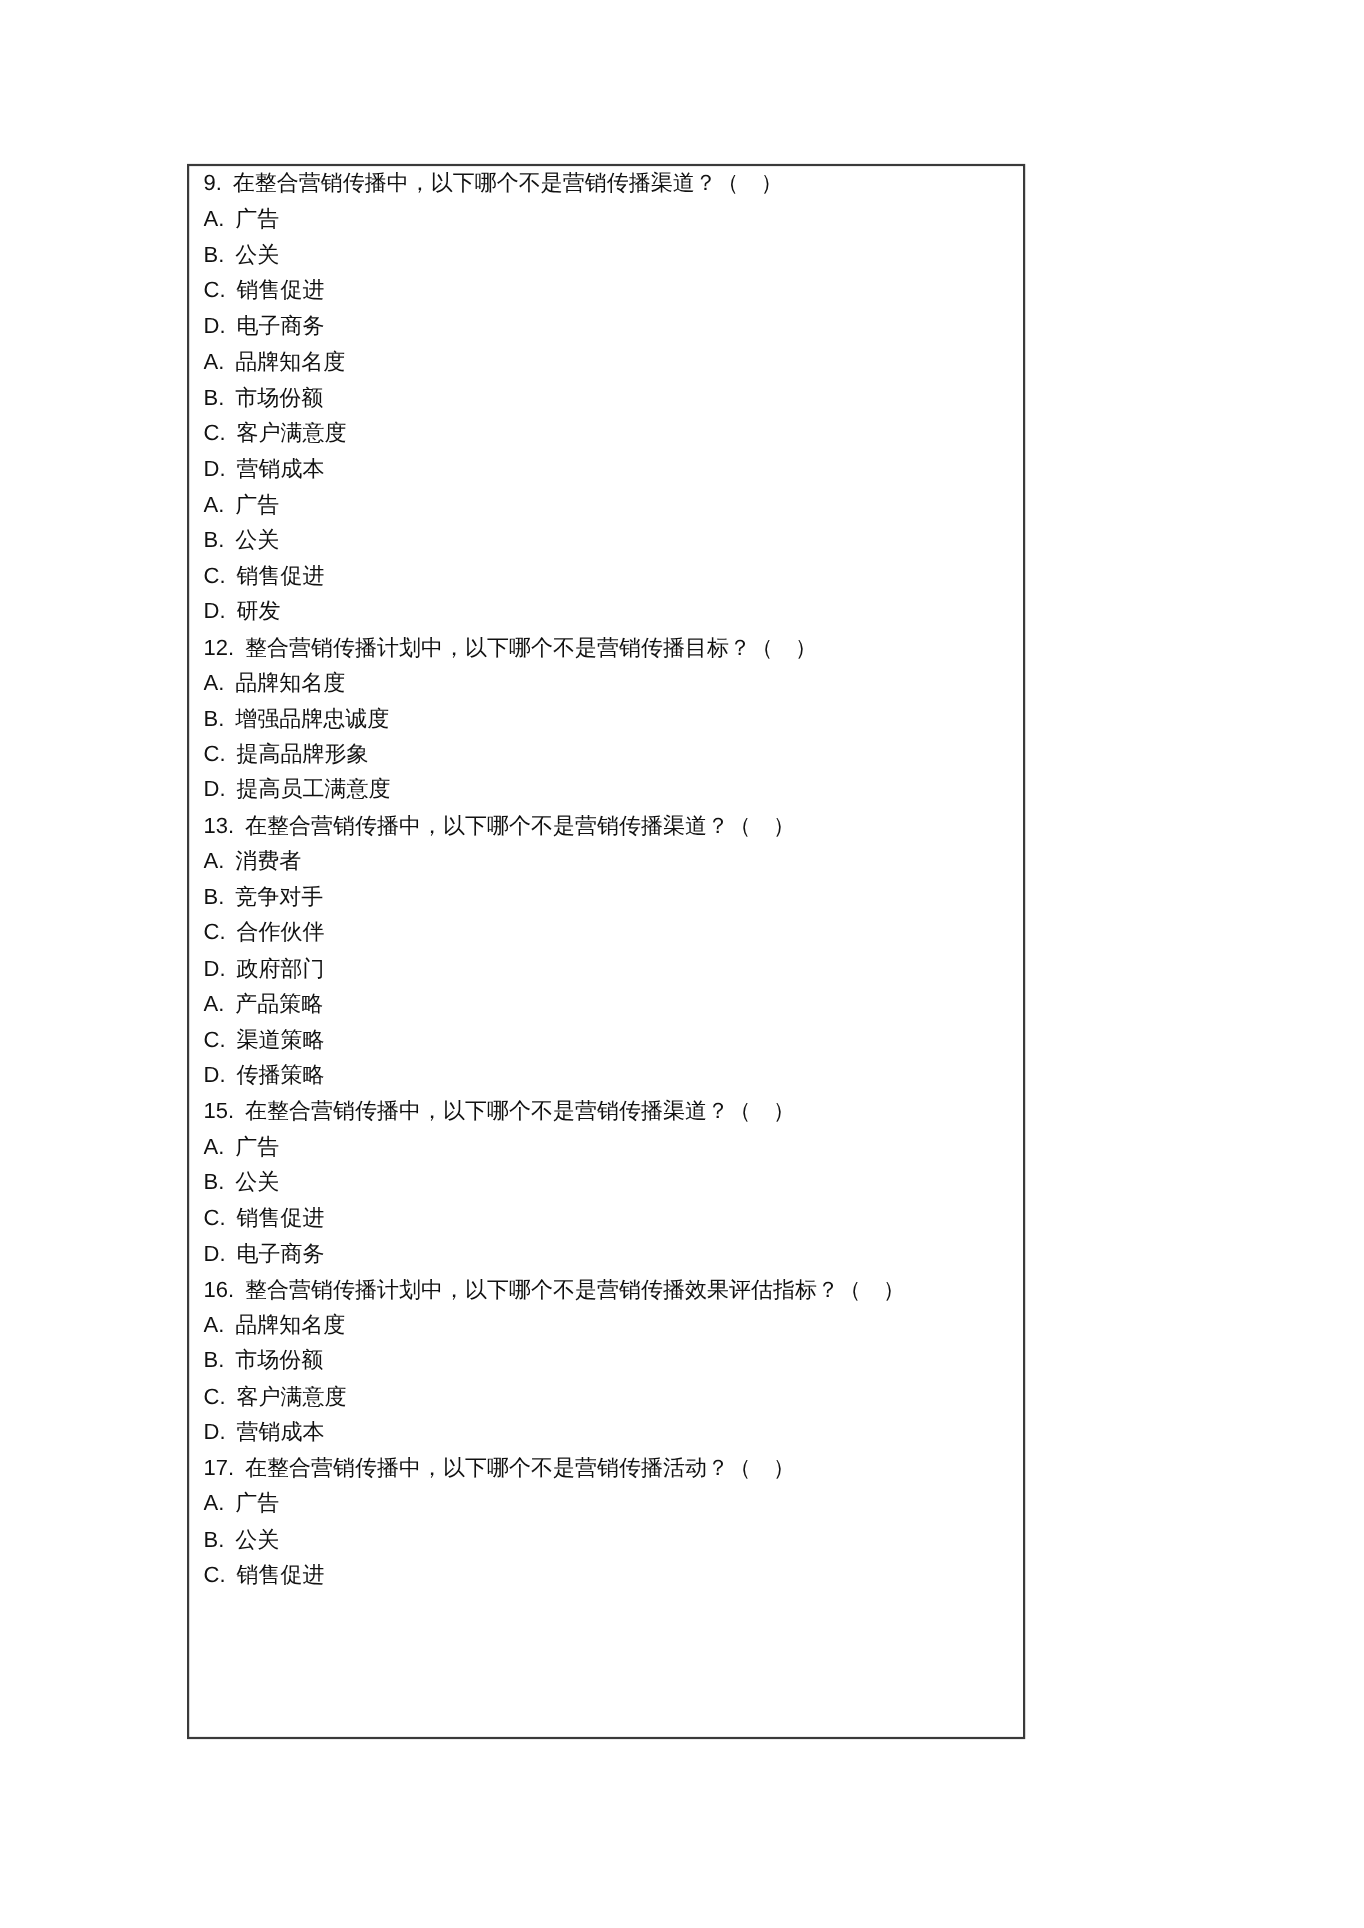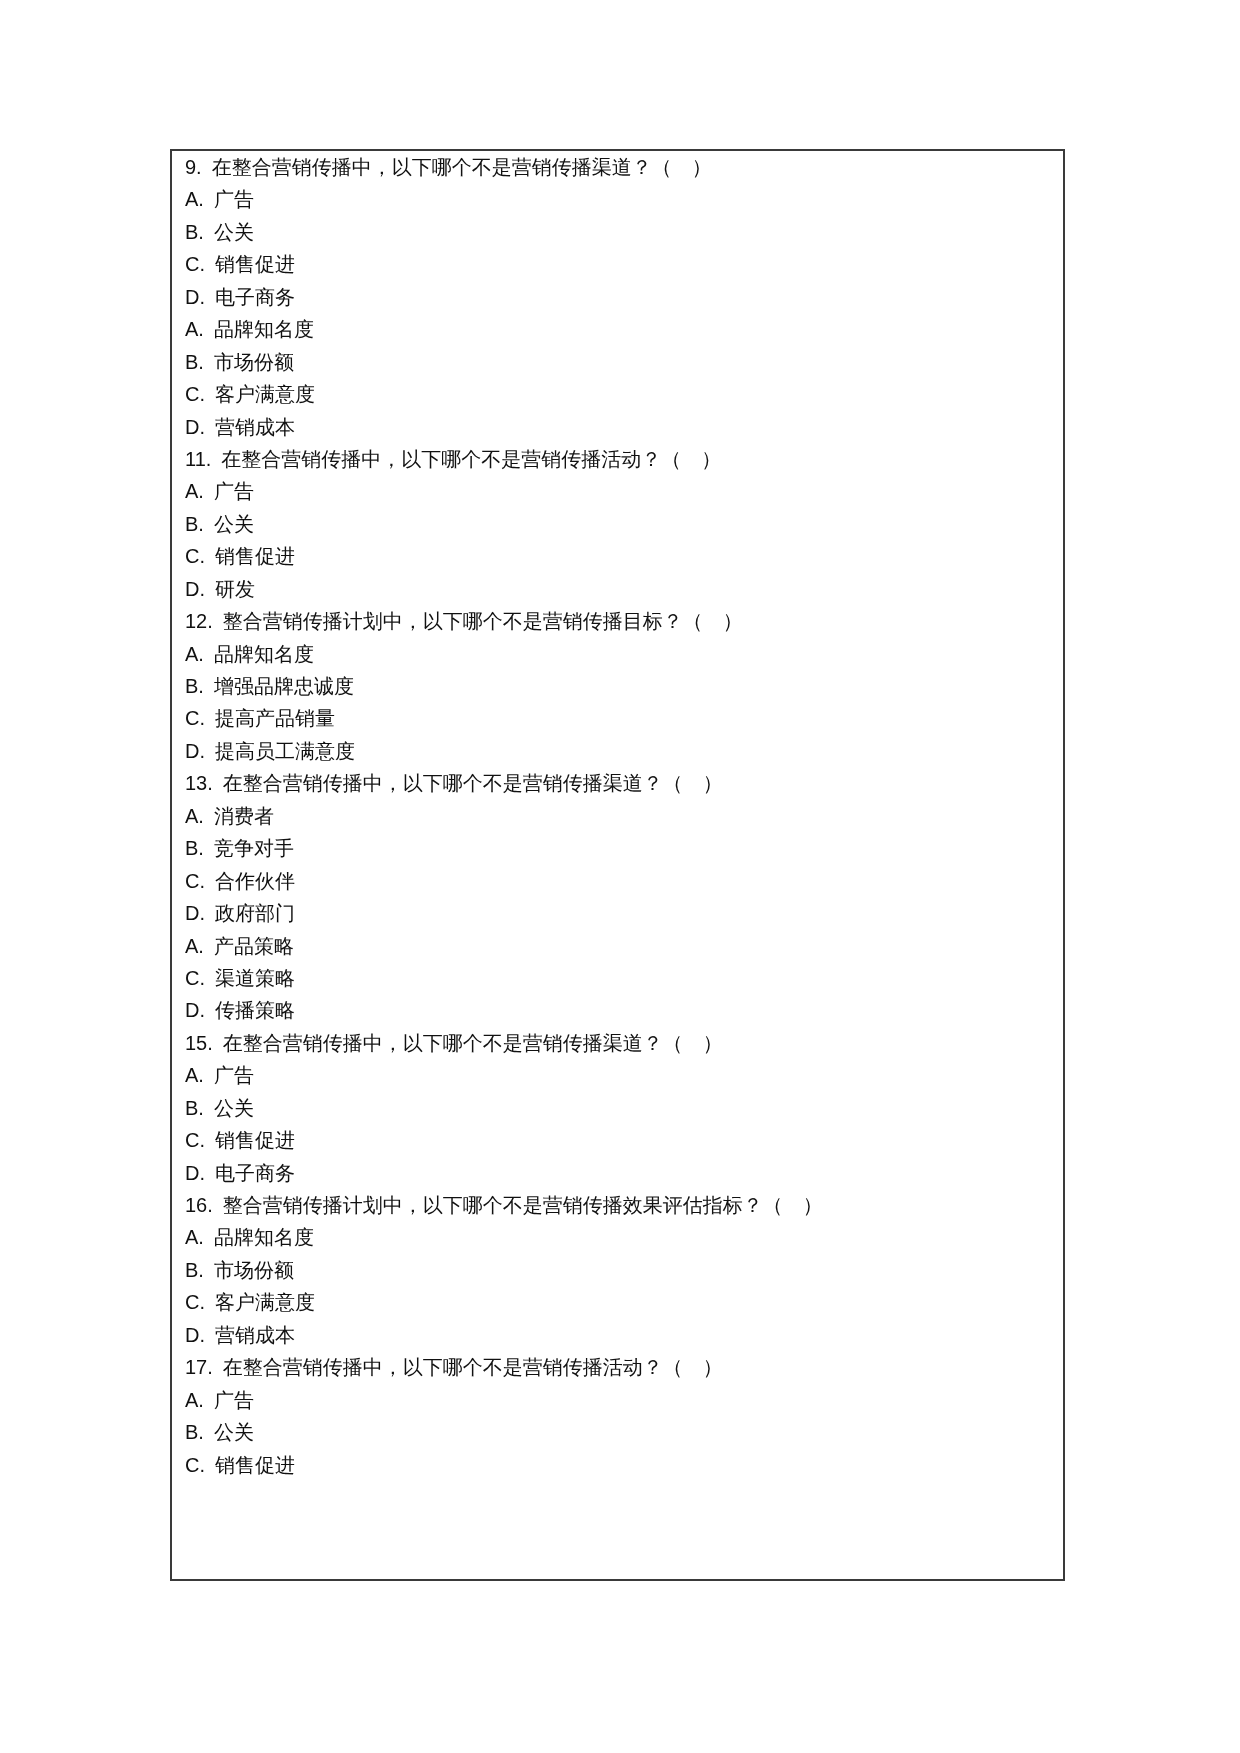--- a/index.html
+++ b/index.html
@@ -13,21 +13,21 @@
     height: 1753px;
     background: #ffffff;
     font-family: "Liberation Sans", "DejaVu Sans", sans-serif;
     color: #111111;
     overflow: hidden;
   }
   .question-box {
     position: absolute;
     left: 170px;
     top: 149px;
-    width: 895px;
+    width: 762px;
     height: 1432px;
     border: 2px solid #3a3a3a;
     box-sizing: border-box;
     padding: 0 12px 16px 13px;
     overflow: hidden;
   }
   .line {
     height: 32.45px;
     line-height: 32.45px;
     font-size: 20px;
@@ -49,29 +49,28 @@
   <div class="question-box" id="qbox">
       <div class="line"><span class="num">9.</span><span class="txt">在整合营销传播中，以下哪个不是营销传播渠道？（　）</span></div>
       <div class="line"><span class="num">A.</span><span class="txt">广告</span></div>
       <div class="line"><span class="num">B.</span><span class="txt">公关</span></div>
       <div class="line"><span class="num">C.</span><span class="txt">销售促进</span></div>
       <div class="line"><span class="num">D.</span><span class="txt">电子商务</span></div>
       <div class="line"><span class="num">A.</span><span class="txt">品牌知名度</span></div>
       <div class="line"><span class="num">B.</span><span class="txt">市场份额</span></div>
       <div class="line"><span class="num">C.</span><span class="txt">客户满意度</span></div>
       <div class="line"><span class="num">D.</span><span class="txt">营销成本</span></div>
-      <div class="line"><span class="num">11.</span><span class="txt">在整合营销传播中，以下哪个不是营销传播活动？（　）</span></div>
       <div class="line"><span class="num">A.</span><span class="txt">广告</span></div>
       <div class="line"><span class="num">B.</span><span class="txt">公关</span></div>
       <div class="line"><span class="num">C.</span><span class="txt">销售促进</span></div>
       <div class="line"><span class="num">D.</span><span class="txt">研发</span></div>
       <div class="line"><span class="num">12.</span><span class="txt">整合营销传播计划中，以下哪个不是营销传播目标？（　）</span></div>
       <div class="line"><span class="num">A.</span><span class="txt">品牌知名度</span></div>
       <div class="line"><span class="num">B.</span><span class="txt">增强品牌忠诚度</span></div>
-      <div class="line"><span class="num">C.</span><span class="txt">提高产品销量</span></div>
+      <div class="line"><span class="num">C.</span><span class="txt">提高品牌形象</span></div>
       <div class="line"><span class="num">D.</span><span class="txt">提高员工满意度</span></div>
       <div class="line"><span class="num">13.</span><span class="txt">在整合营销传播中，以下哪个不是营销传播渠道？（　）</span></div>
       <div class="line"><span class="num">A.</span><span class="txt">消费者</span></div>
       <div class="line"><span class="num">B.</span><span class="txt">竞争对手</span></div>
       <div class="line"><span class="num">C.</span><span class="txt">合作伙伴</span></div>
       <div class="line"><span class="num">D.</span><span class="txt">政府部门</span></div>
       <div class="line"><span class="num">A.</span><span class="txt">产品策略</span></div>
       <div class="line"><span class="num">C.</span><span class="txt">渠道策略</span></div>
       <div class="line"><span class="num">D.</span><span class="txt">传播策略</span></div>
       <div class="line"><span class="num">15.</span><span class="txt">在整合营销传播中，以下哪个不是营销传播渠道？（　）</span></div>

